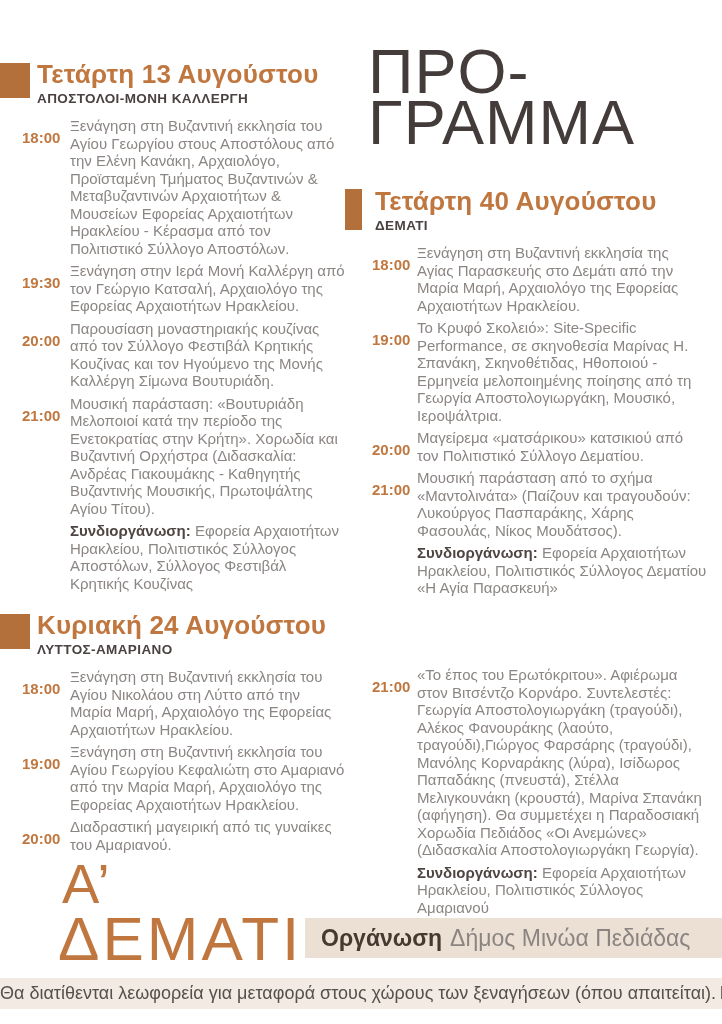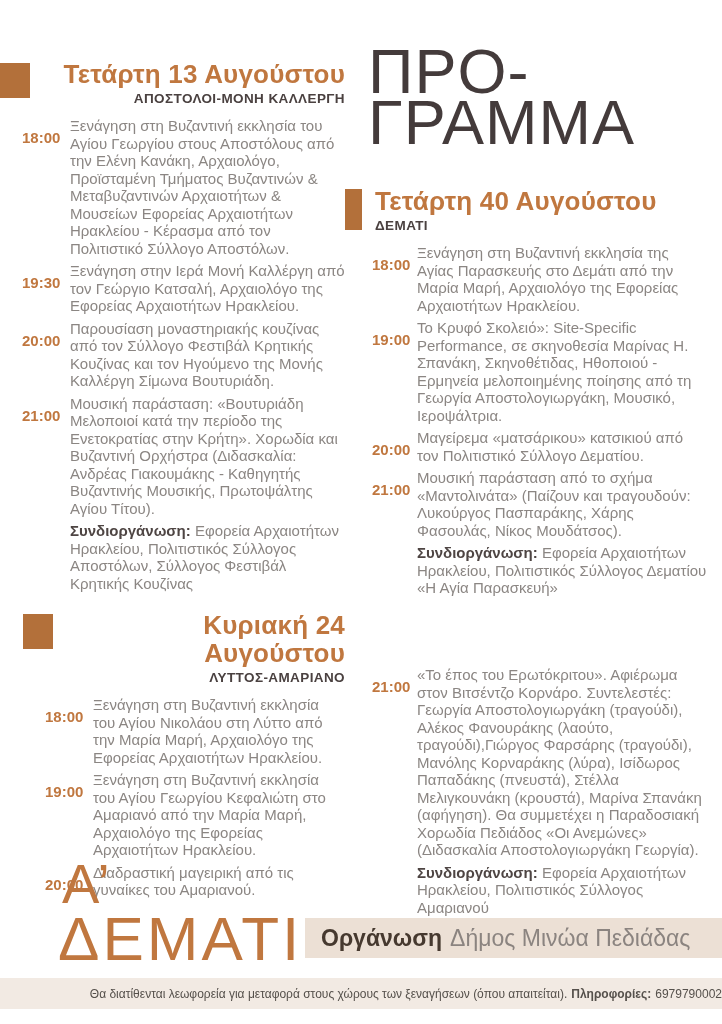--- a/index.html
+++ b/index.html
@@ -31,21 +31,21 @@
     position:absolute;left:368px;top:46px;
     margin:0;font-size:63px;line-height:51px;font-weight:normal;
     color:var(--title-dark);letter-spacing:1px;
   }
   .poster-title span{display:block;}
 
   
   .sec{position:absolute;}
   .sec-head{position:relative;}
   .sec-head .marker{position:absolute;background:var(--marker);}
-  .sec.left .sec-head{padding-left:37px;text-align:right;}
+  .sec.left .sec-head{padding-left:37px;}
   .sec.left .sec-head .marker{left:0;top:3px;width:30px;height:35px;}
   .sec.right .sec-head{padding-left:30px;}
   .sec.right .sec-head .marker{left:0;top:2px;width:17px;height:41px;}
   .sec h2{
     margin:0;font-size:26px;line-height:28px;font-weight:bold;
     color:var(--accent);letter-spacing:0.2px;
   }
   .sec .sub{
     margin-top:3px;font-size:13.5px;font-weight:bold;
     color:var(--subtitle);letter-spacing:0.4px;
@@ -83,22 +83,22 @@
     display:flex;align-items:center;padding-left:16px;
     font-size:23px;white-space:nowrap;
   }
   .organizer .org-label{font-weight:bold;color:var(--organizer-label);margin-right:8px;}
   .organizer .org-name{color:var(--organizer-name);}
 
   
   .footer-bar{
     position:absolute;left:0;top:978px;width:722px;height:31px;
     background:var(--footer-bg);
-    display:flex;align-items:center;justify-content:flex-end;
-    font-size:12px;color:var(--footer-text);white-space:nowrap;
+    display:flex;align-items:center;justify-content:flex-start;
+    font-size:18px;color:var(--footer-text);white-space:nowrap;
   }
   .footer-bar b{margin:0 4px 0 4px;}
 </style>
 </head>
 <body>
 
 <div class="page">
 
   <h1 class="poster-title">
     <span>ΠΡΟ-</span>
@@ -152,21 +152,21 @@
         <p class="etext">Μαγείρεμα «ματσάρικου» κατσικιού από τον Πολιτιστικό Σύλλογο Δεματίου.</p>
       </div>
       <div class="event">
         <span class="time">21:00</span>
         <p class="etext">Μουσική παράσταση από το σχήμα «Μαντολινάτα» (Παίζουν και τραγουδούν: Λυκούργος Πασπαράκης, Χάρης Φασουλάς, Νίκος Μουδάτσος).</p>
       </div>
       <p class="coorg"><b>Συνδιοργάνωση:</b> <span>Εφορεία Αρχαιοτήτων Ηρακλείου, Πολιτιστικός Σύλλογος Δεματίου «Η Αγία Παρασκευή»</span></p>
     </div>
   </section>
 
-  <section class="sec left" style="left:0;top:611px;width:345px;padding-left:23px;">
+  <section class="sec left" style="left:0;top:611px;width:345px;">
     <div class="sec-head">
       <div class="marker"></div>
       <h2>Κυριακή 24 Αυγούστου</h2>
       <div class="sub">ΛΥΤΤΟΣ-ΑΜΑΡΙΑΝΟ</div>
     </div>
     <div class="events">
       <div class="event">
         <span class="time">18:00</span>
         <p class="etext">Ξενάγηση στη Βυζαντινή εκκλησία του Αγίου Νικολάου στη Λύττο από την Μαρία Μαρή, Αρχαιολόγο της Εφορείας Αρχαιοτήτων Ηρακλείου.</p>
       </div>

